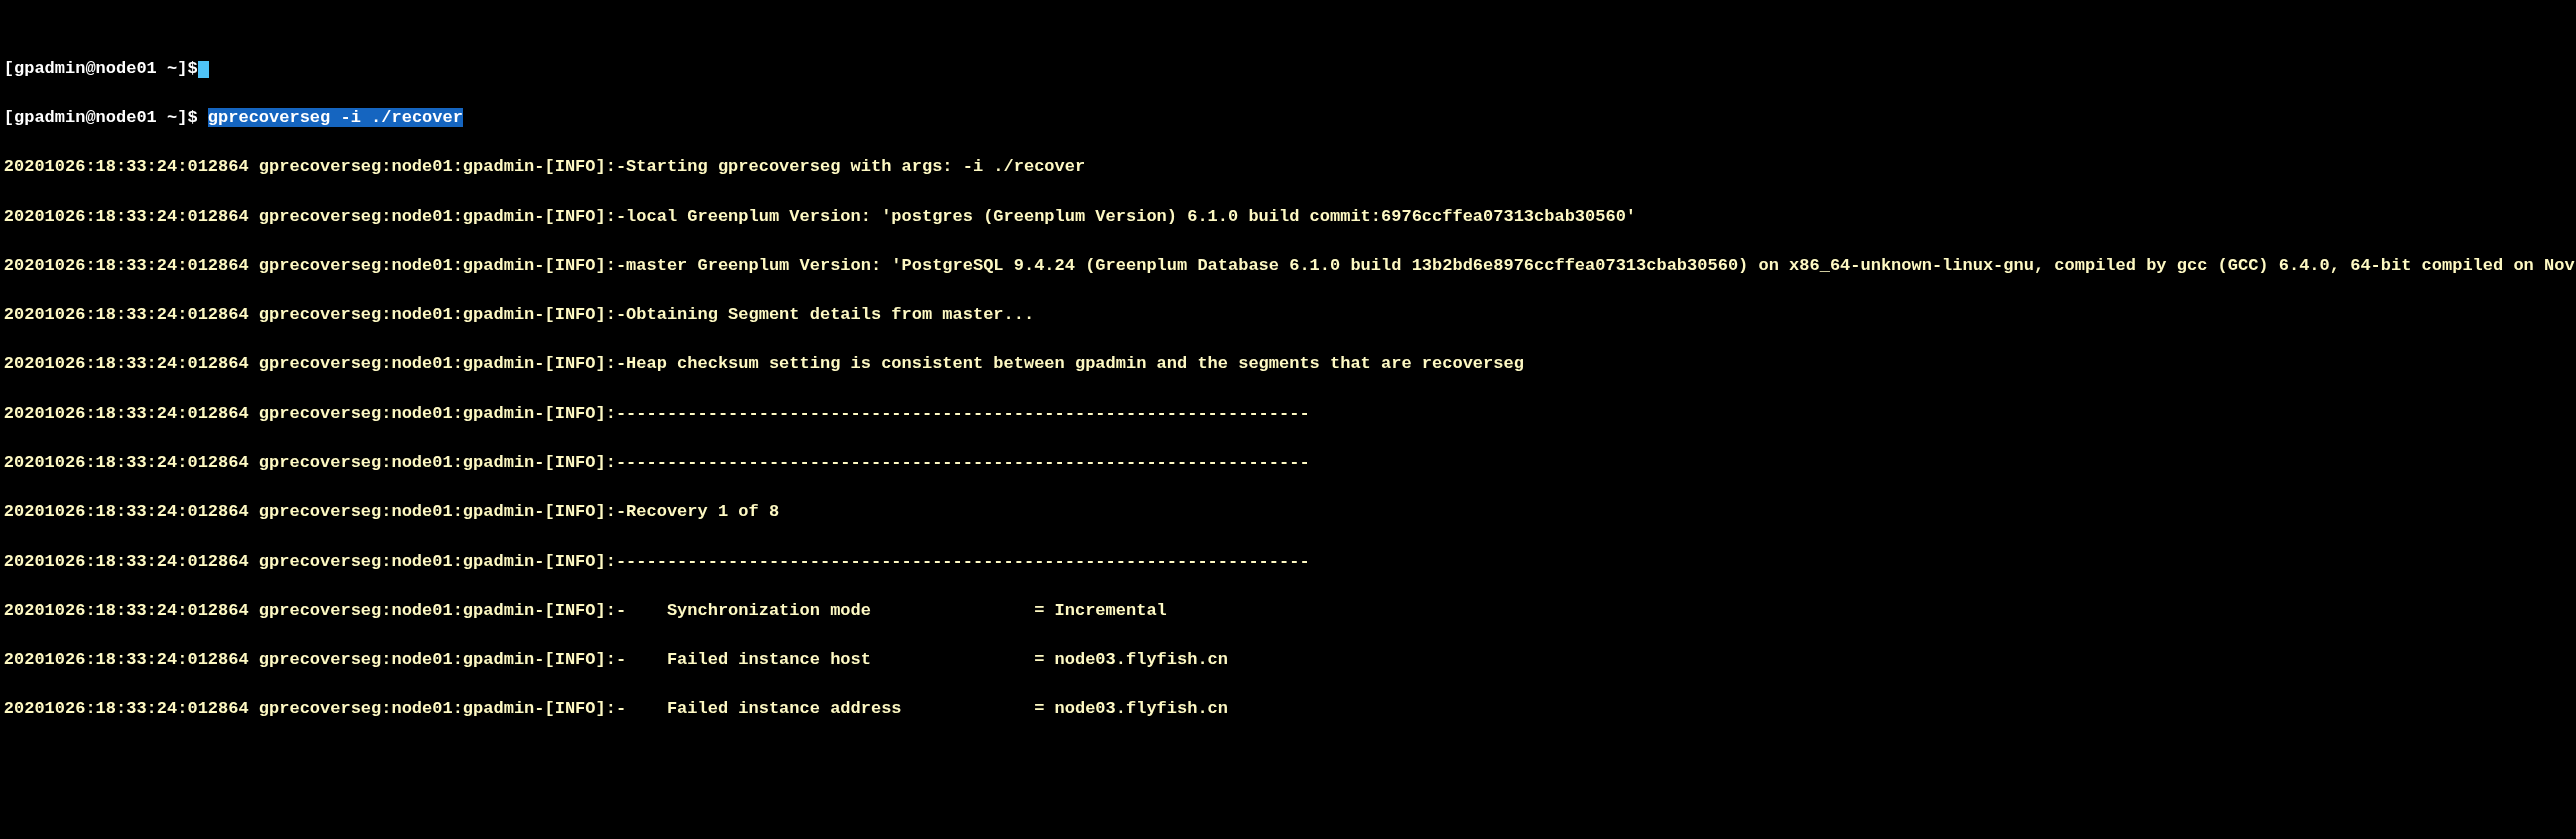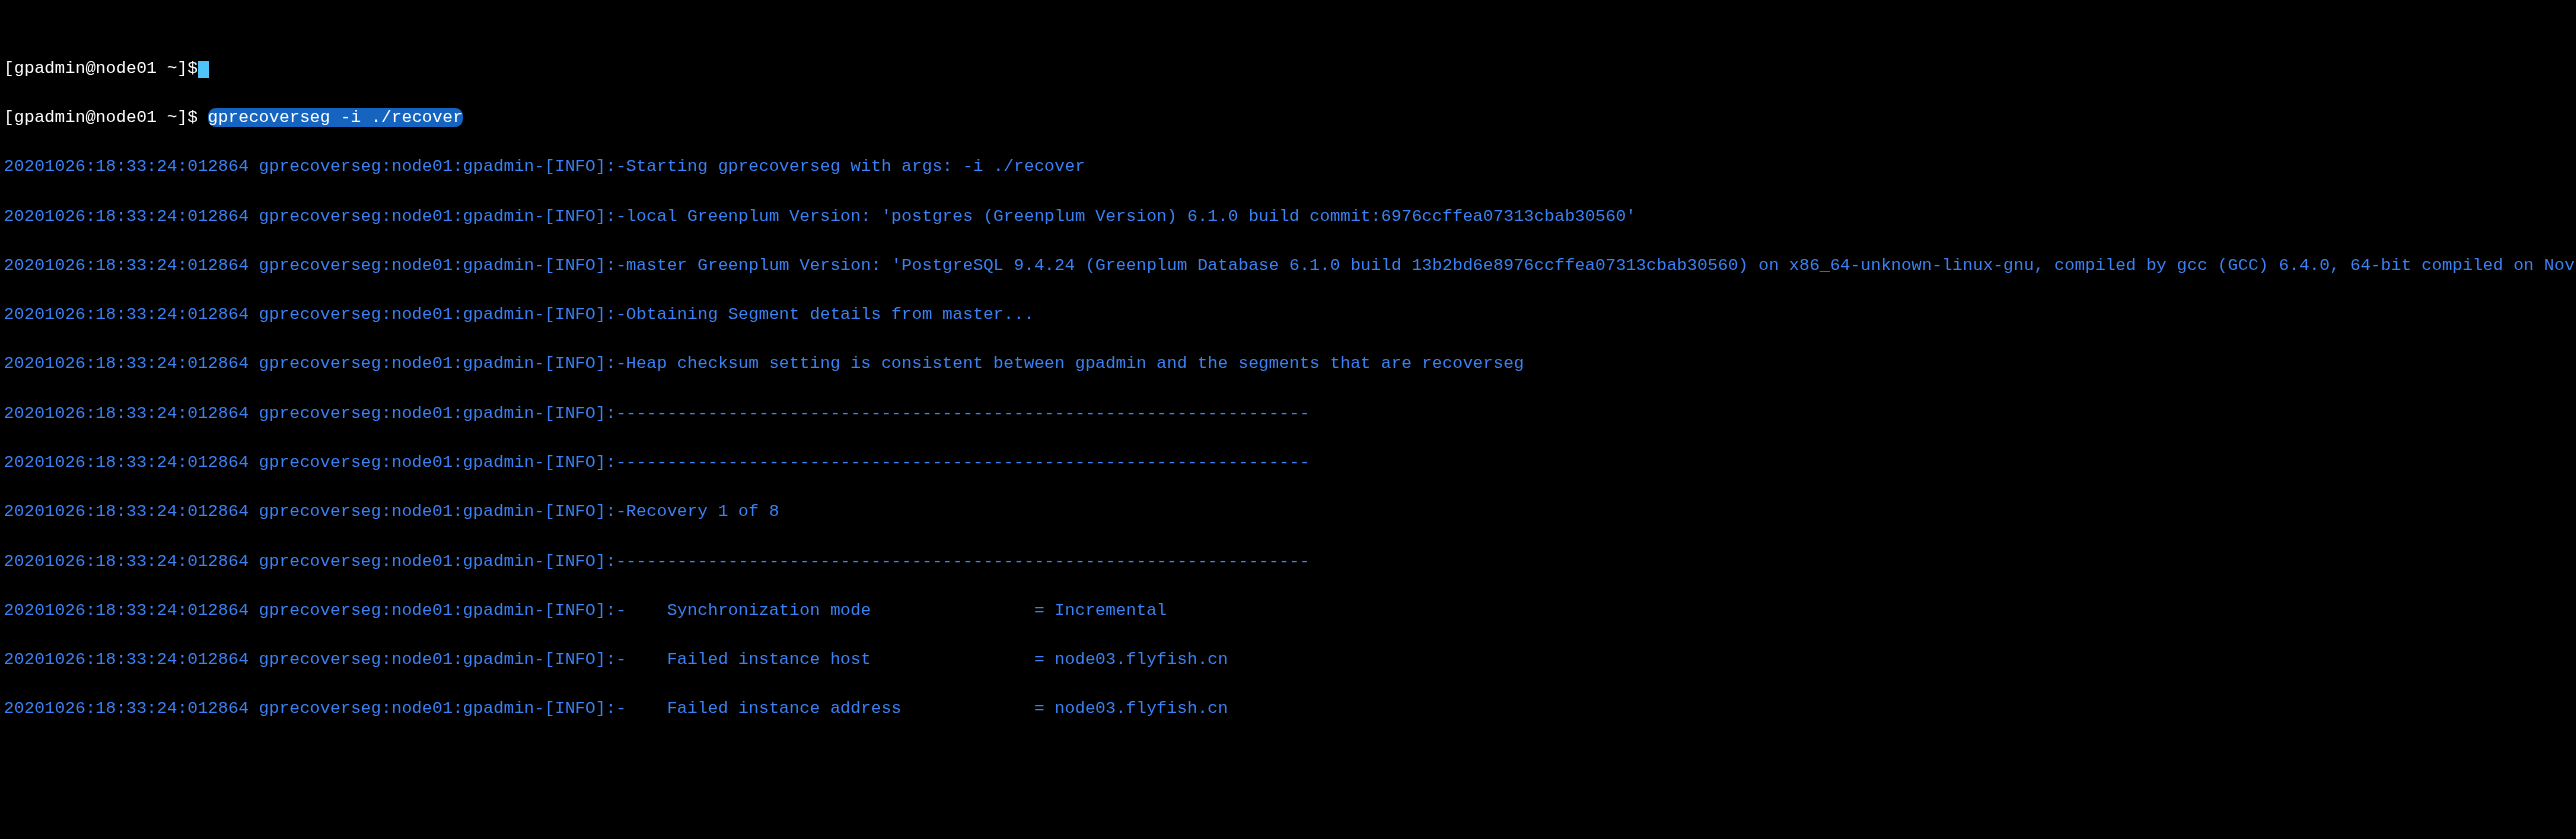--- a/index.html
+++ b/index.html
@@ -18,38 +18,38 @@
       overflow-x: hidden;
     }
     .terminal {
       background-color: #000000;
       padding: 7.5px 3.8px;
       white-space: pre;
     }
     .line {
       display: block;
       white-space: pre;
+      font-weight: bold;
     }
     .prompt {
       color: #ffffff;
     }
     .command-highlight {
       background-color: #1565c0;
       color: #ffffff;
-      border-radius: 8px;
     }
     .cursor {
       display: inline-block;
       background-color: #4fc3f7;
       width: 11.3px;
       height: 1em;
       vertical-align: text-bottom;
     }
     .log-line {
-      color: #3b82f6;
+      color: #fef9c3;
     }
   </style>
 </head>
 <body>
 
 <div class="terminal">
   <span class="line"><span class="prompt">[gpadmin@node01 ~]$</span><span class="cursor"></span></span>
 <span class="line"><span class="prompt">[gpadmin@node01 ~]$ </span><span class="command-highlight">gprecoverseg -i ./recover</span></span>
 <span class="line log-line">20201026:18:33:24:012864 gprecoverseg:node01:gpadmin-[INFO]:-Starting gprecoverseg with args: -i ./recover</span>
 <span class="line log-line">20201026:18:33:24:012864 gprecoverseg:node01:gpadmin-[INFO]:-local Greenplum Version: 'postgres (Greenplum Version) 6.1.0 build commit:6976ccffea07313cbab30560'</span>

